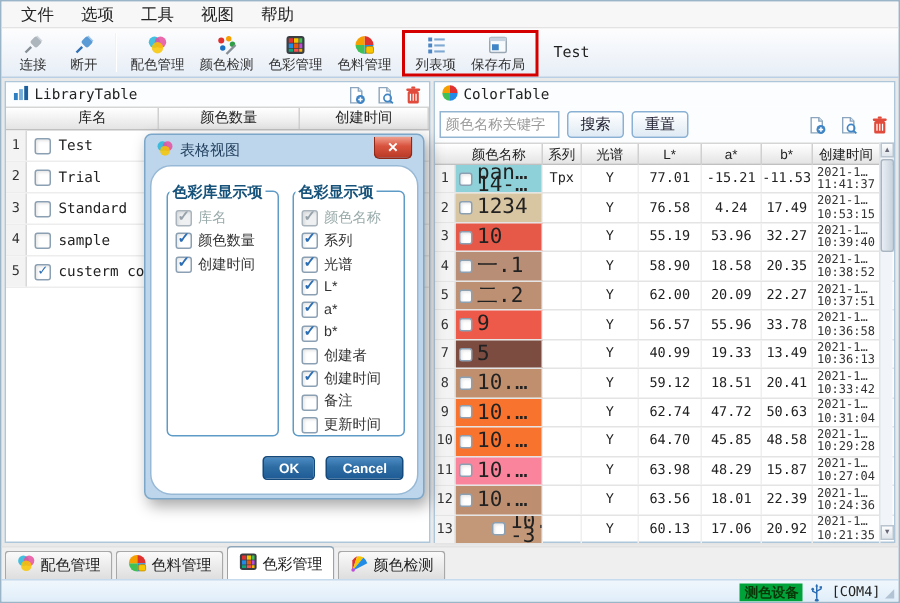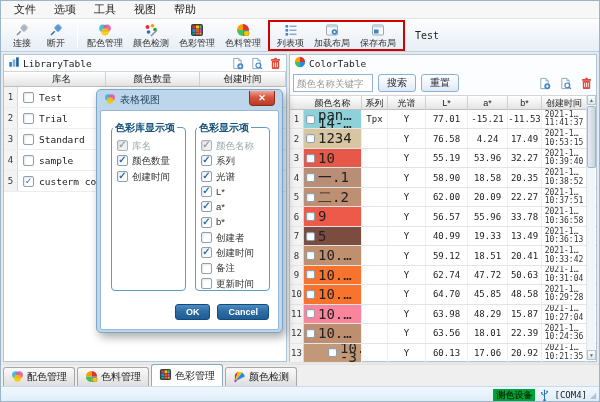--- a/index.html
+++ b/index.html
@@ -72,21 +72,21 @@
   #scroll-thumb{position:absolute;left:0;top:11px;width:9px;height:62px;background:linear-gradient(90deg,#e9eef4,#c8d3de);
     border:1px solid #a9b6c2;border-radius:2px;}
   
   #dialog{position:absolute;left:95px;top:88px;width:187px;height:244px;z-index:10;
     background:#bdd6ec;border:1px solid #7da7c9;border-radius:5px;box-shadow:3px 4px 10px rgba(0,0,0,.35);padding:0 3px 3px;text-align:center;}
   #dialog-titlebar{height:20px;display:flex;align-items:center;gap:4px;padding-left:4px;font-size:10px;color:#1e3c5a;}
   #dialog-titlebar svg{width:12px;height:12px;}
   #dialog-close{margin-left:auto;margin-right:4px;margin-top:-4px;width:26px;height:15px;
     background:linear-gradient(#f0a292,#d9543f 45%,#b93a26);border:1px solid #8e2918;border-top:none;
     border-radius:0 0 4px 4px;color:#fff;font-size:9px;font-weight:bold;display:flex;align-items:center;justify-content:center;}
-  #dialog-body{position:relative;background:#fff;border:1px solid #98b9d6;border-radius:2px;height:220px;}
+  #dialog-body{position:relative;background:#fff;border:1px solid #98b9d6;border-radius:14px;height:220px;}
   #dialog-groups{display:flex;gap:9px;padding:16px 8px 0 10px;}
   .dlg-group{position:relative;border:1px solid #5f9bc7;border-radius:4px;width:78px;height:164px;padding:10px 3px 3px 5px;}
   .dlg-group-title{position:absolute;top:-7px;left:1px;background:#fff;padding:0 2px;
     font-size:10px;font-weight:bold;color:#16527a;white-space:nowrap;}
   .dlg-item{display:flex;align-items:center;gap:4px;font-size:9.5px;line-height:15.3px;height:15.3px;color:#333;white-space:nowrap;}
   .dlg-item.disabled{color:#9aa;}
   #dialog-buttons{position:absolute;right:9px;bottom:9px;display:flex;gap:7px;}
   .dlg-btn{height:16px;padding:0 10px;font-size:9px;font-weight:bold;color:#fff;
     background:linear-gradient(#4c8cc4,#2e6da4 45%,#1f5c96);border:1px solid #14497c;border-radius:3px;
     display:flex;align-items:center;}
@@ -201,31 +201,20 @@
             <svg viewBox="0 0 14 14">
               <rect x="1.5" y="2" width="2.6" height="2.6" fill="#4d86c4"></rect>
               <rect x="5.5" y="2.6" width="7" height="1.4" fill="#7fa9d2"></rect>
               <rect x="1.5" y="6" width="2.6" height="2.6" fill="#4d86c4"></rect>
               <rect x="5.5" y="6.6" width="7" height="1.4" fill="#7fa9d2"></rect>
               <rect x="1.5" y="10" width="2.6" height="2.6" fill="#4d86c4"></rect>
               <rect x="5.5" y="10.6" width="7" height="1.4" fill="#7fa9d2"></rect>
             </svg>
           </span>
           <span>列表项</span>
-        </div>
-        <div class="tbtn">
-          <span>
-            <svg viewBox="0 0 14 14">
-              <rect x="1.5" y="2" width="11" height="10" rx="1" fill="#f6fafd" stroke="#9aa8b5"></rect>
-              <rect x="1.5" y="2" width="11" height="2.4" fill="#c3d2de"></rect>
-              <circle cx="9.5" cy="9" r="2.8" fill="#3f85c5"></circle>
-              <circle cx="9.5" cy="9" r="1.1" fill="#fff"></circle>
-            </svg>
-          </span>
-          <span>加载布局</span>
         </div>
         <div class="tbtn">
           <span>
             <svg viewBox="0 0 14 14">
               <rect x="1.5" y="2" width="11" height="10" rx="1" fill="#f6fafd" stroke="#9aa8b5"></rect>
               <rect x="1.5" y="2" width="11" height="2.4" fill="#c3d2de"></rect>
               <rect x="3" y="6.5" width="4.5" height="4" fill="#3f85c5"></rect>
             </svg>
           </span>
           <span>保存布局</span>

